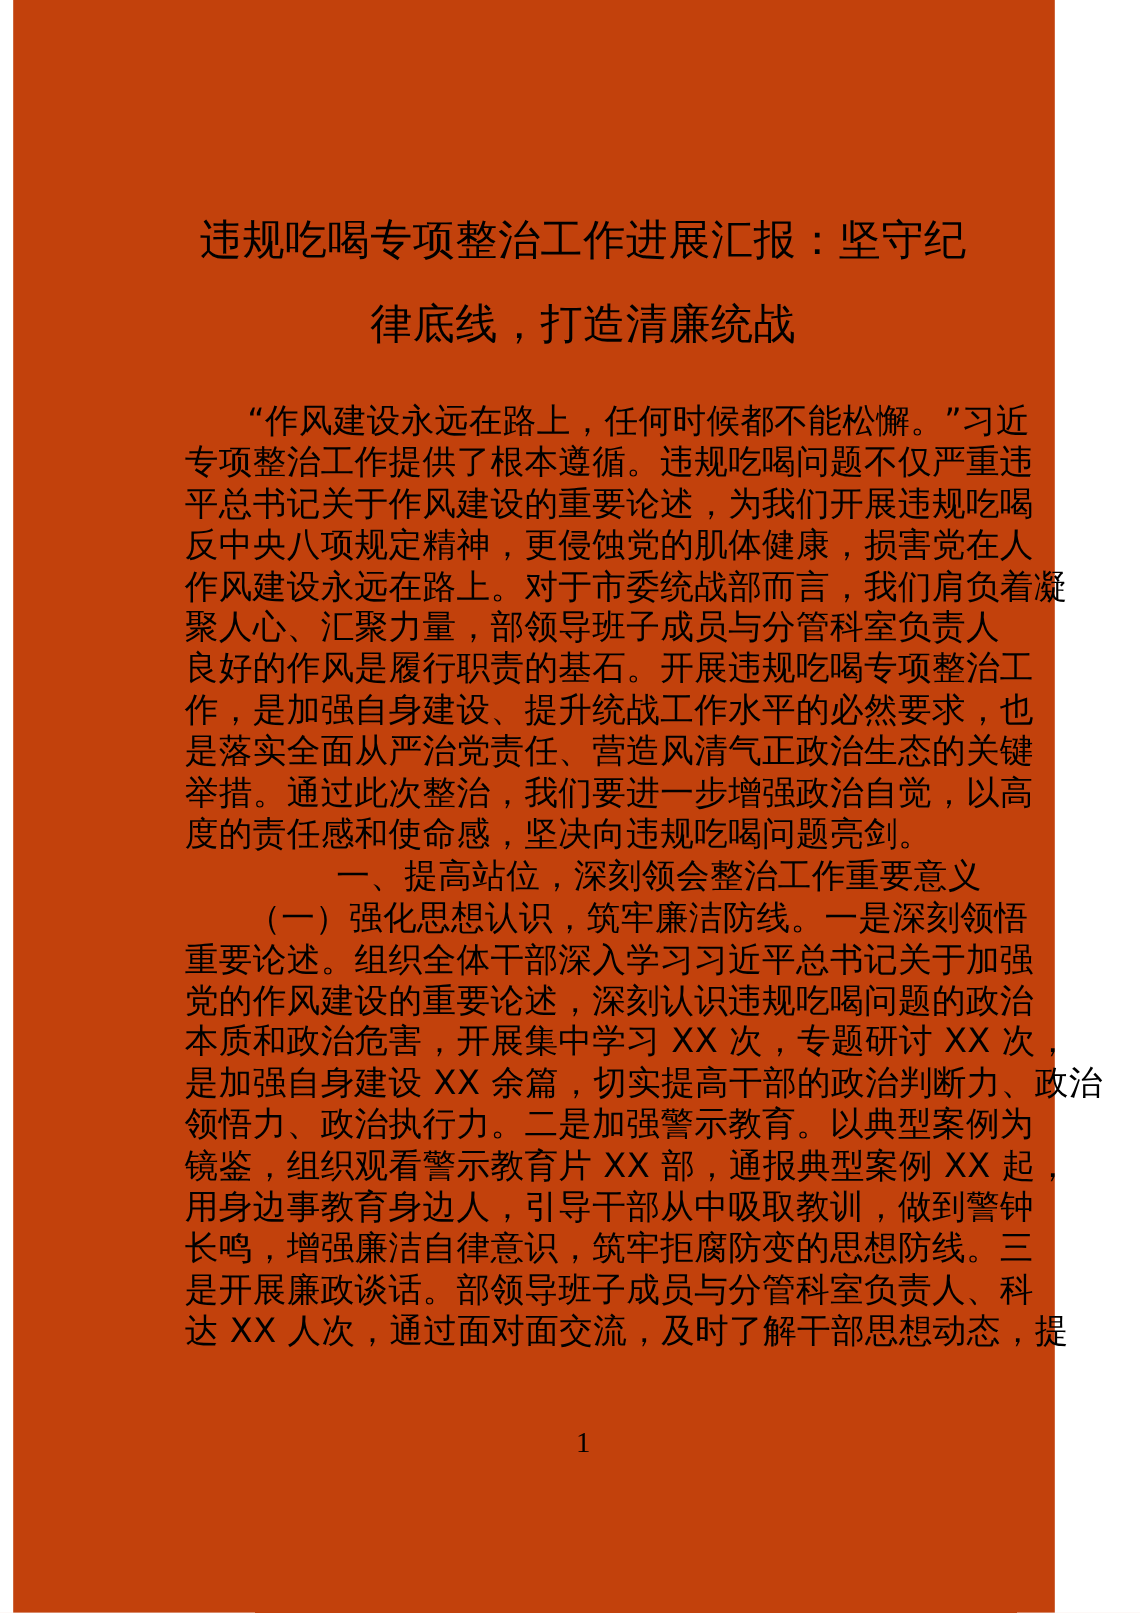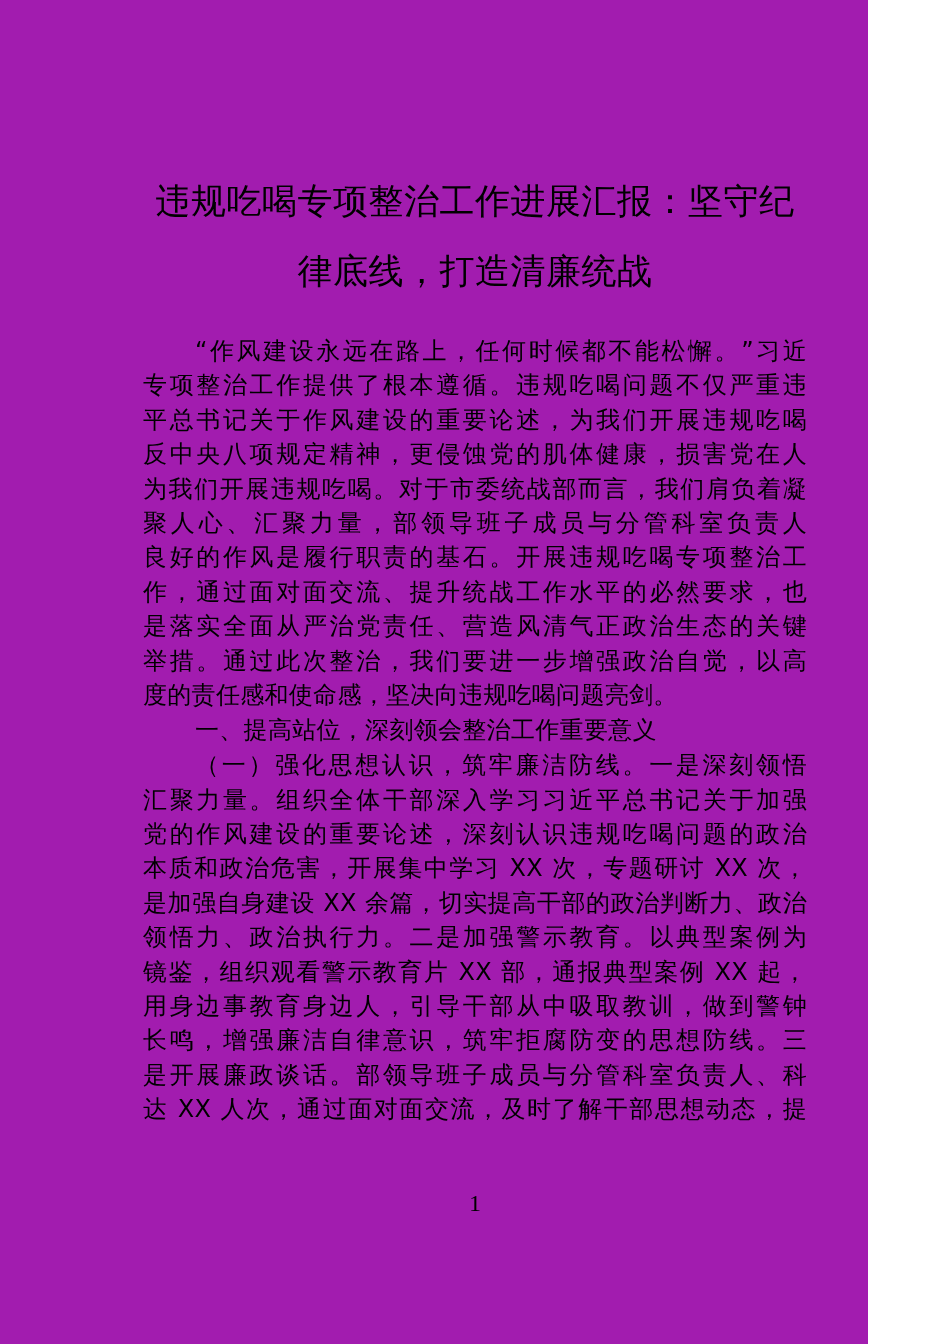--- a/index.html
+++ b/index.html
@@ -10,24 +10,24 @@
   body {
     width: 950px;
     height: 1344px;
     position: relative;
     overflow: hidden;
     font-family: "DejaVu Sans", "Liberation Sans", sans-serif;
     color: #000000;
   }
   .page {
     position: absolute;
-    left: 0; top: 0;
+    left: 11px; top: 0;
     width: 868px;
     height: 1344px;
-    background: #a21caf;
+    background: #c2410c;
   }
   .title {
     position: absolute;
     left: 140px;
     width: 670px;
     top: 166px;
     text-align: center;
     font-size: 35px;
     line-height: 70px;
     font-weight: normal;
@@ -38,29 +38,29 @@
   .body {
     position: absolute;
     left: 143px;
     top: 334px;
     width: 664px;
   }
   .line {
     display: block;
     height: 34.4px;
     line-height: 34.4px;
-    font-size: 24px;
+    font-size: 28px;
     white-space: nowrap;
     letter-spacing: 0.3px;
   }
   .line.justify {
     text-align: justify;
     text-align-last: justify;
   }
-  .line.indent { padding-left: 52px; }
+  .line.indent { padding-left: 52px; text-align: right; }
   .line.heading { height: 36px; line-height: 36px; }
   .page-number {
     position: absolute;
     left: 0;
     width: 950px;
     top: 1188px;
     text-align: center;
     font-family: "Liberation Serif", "DejaVu Serif", serif;
     font-size: 24px;
     line-height: 30px;
@@ -76,36 +76,36 @@
     <span>律底线，打造清廉统战</span>
   </h1>
 
   <div class="body">
 
     <div>
       <span class="line justify indent">“作风建设永远在路上，任何时候都不能松懈。”习近</span>
       <span class="line justify">专项整治工作提供了根本遵循。违规吃喝问题不仅严重违</span>
       <span class="line justify">平总书记关于作风建设的重要论述，为我们开展违规吃喝</span>
       <span class="line justify">反中央八项规定精神，更侵蚀党的肌体健康，损害党在人</span>
-      <span class="line justify">为我们开展违规吃喝。对于市委统战部而言，我们肩负着凝</span>
+      <span class="line justify">作风建设永远在路上。对于市委统战部而言，我们肩负着凝</span>
       <span class="line justify">聚人心、汇聚力量，部领导班子成员与分管科室负责人</span>
       <span class="line justify">良好的作风是履行职责的基石。开展违规吃喝专项整治工</span>
-      <span class="line justify">作，通过面对面交流、提升统战工作水平的必然要求，也</span>
+      <span class="line justify">作，是加强自身建设、提升统战工作水平的必然要求，也</span>
       <span class="line justify">是落实全面从严治党责任、营造风清气正政治生态的关键</span>
       <span class="line justify">举措。通过此次整治，我们要进一步增强政治自觉，以高</span>
       <span class="line">度的责任感和使命感，坚决向违规吃喝问题亮剑。</span>
     </div>
 
     <div>
       <span class="line indent heading">一、提高站位，深刻领会整治工作重要意义</span>
     </div>
 
     <div>
       <span class="line justify indent">（一）强化思想认识，筑牢廉洁防线。一是深刻领悟</span>
-      <span class="line justify">汇聚力量。组织全体干部深入学习习近平总书记关于加强</span>
+      <span class="line justify">重要论述。组织全体干部深入学习习近平总书记关于加强</span>
       <span class="line justify">党的作风建设的重要论述，深刻认识违规吃喝问题的政治</span>
       <span class="line justify">本质和政治危害，开展集中学习 XX 次，专题研讨 XX 次，</span>
       <span class="line justify">是加强自身建设 XX 余篇，切实提高干部的政治判断力、政治</span>
       <span class="line justify">领悟力、政治执行力。二是加强警示教育。以典型案例为</span>
       <span class="line justify">镜鉴，组织观看警示教育片 XX 部，通报典型案例 XX 起，</span>
       <span class="line justify">用身边事教育身边人，引导干部从中吸取教训，做到警钟</span>
       <span class="line justify">长鸣，增强廉洁自律意识，筑牢拒腐防变的思想防线。三</span>
       <span class="line justify">是开展廉政谈话。部领导班子成员与分管科室负责人、科</span>
       <span class="line justify">达 XX 人次，通过面对面交流，及时了解干部思想动态，提</span>
     </div>

